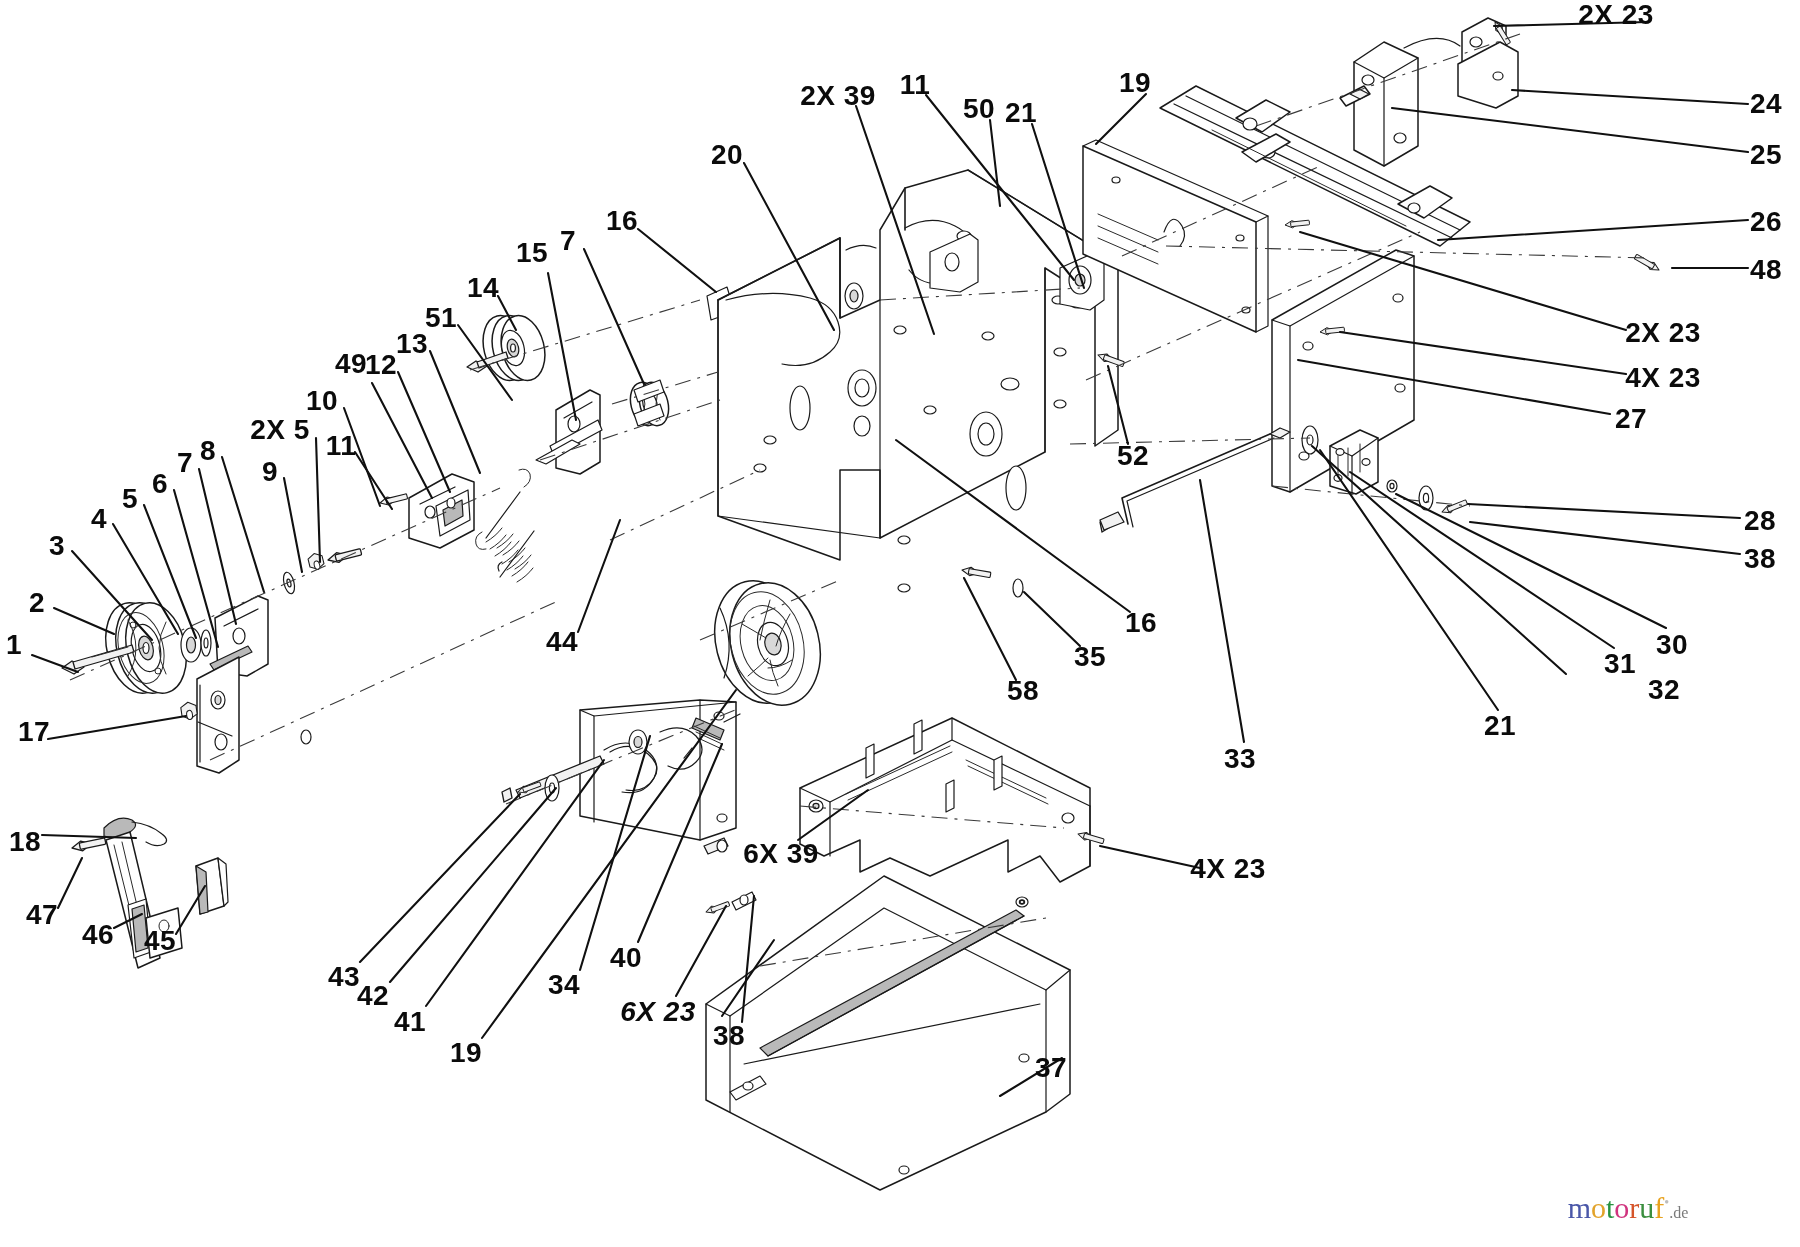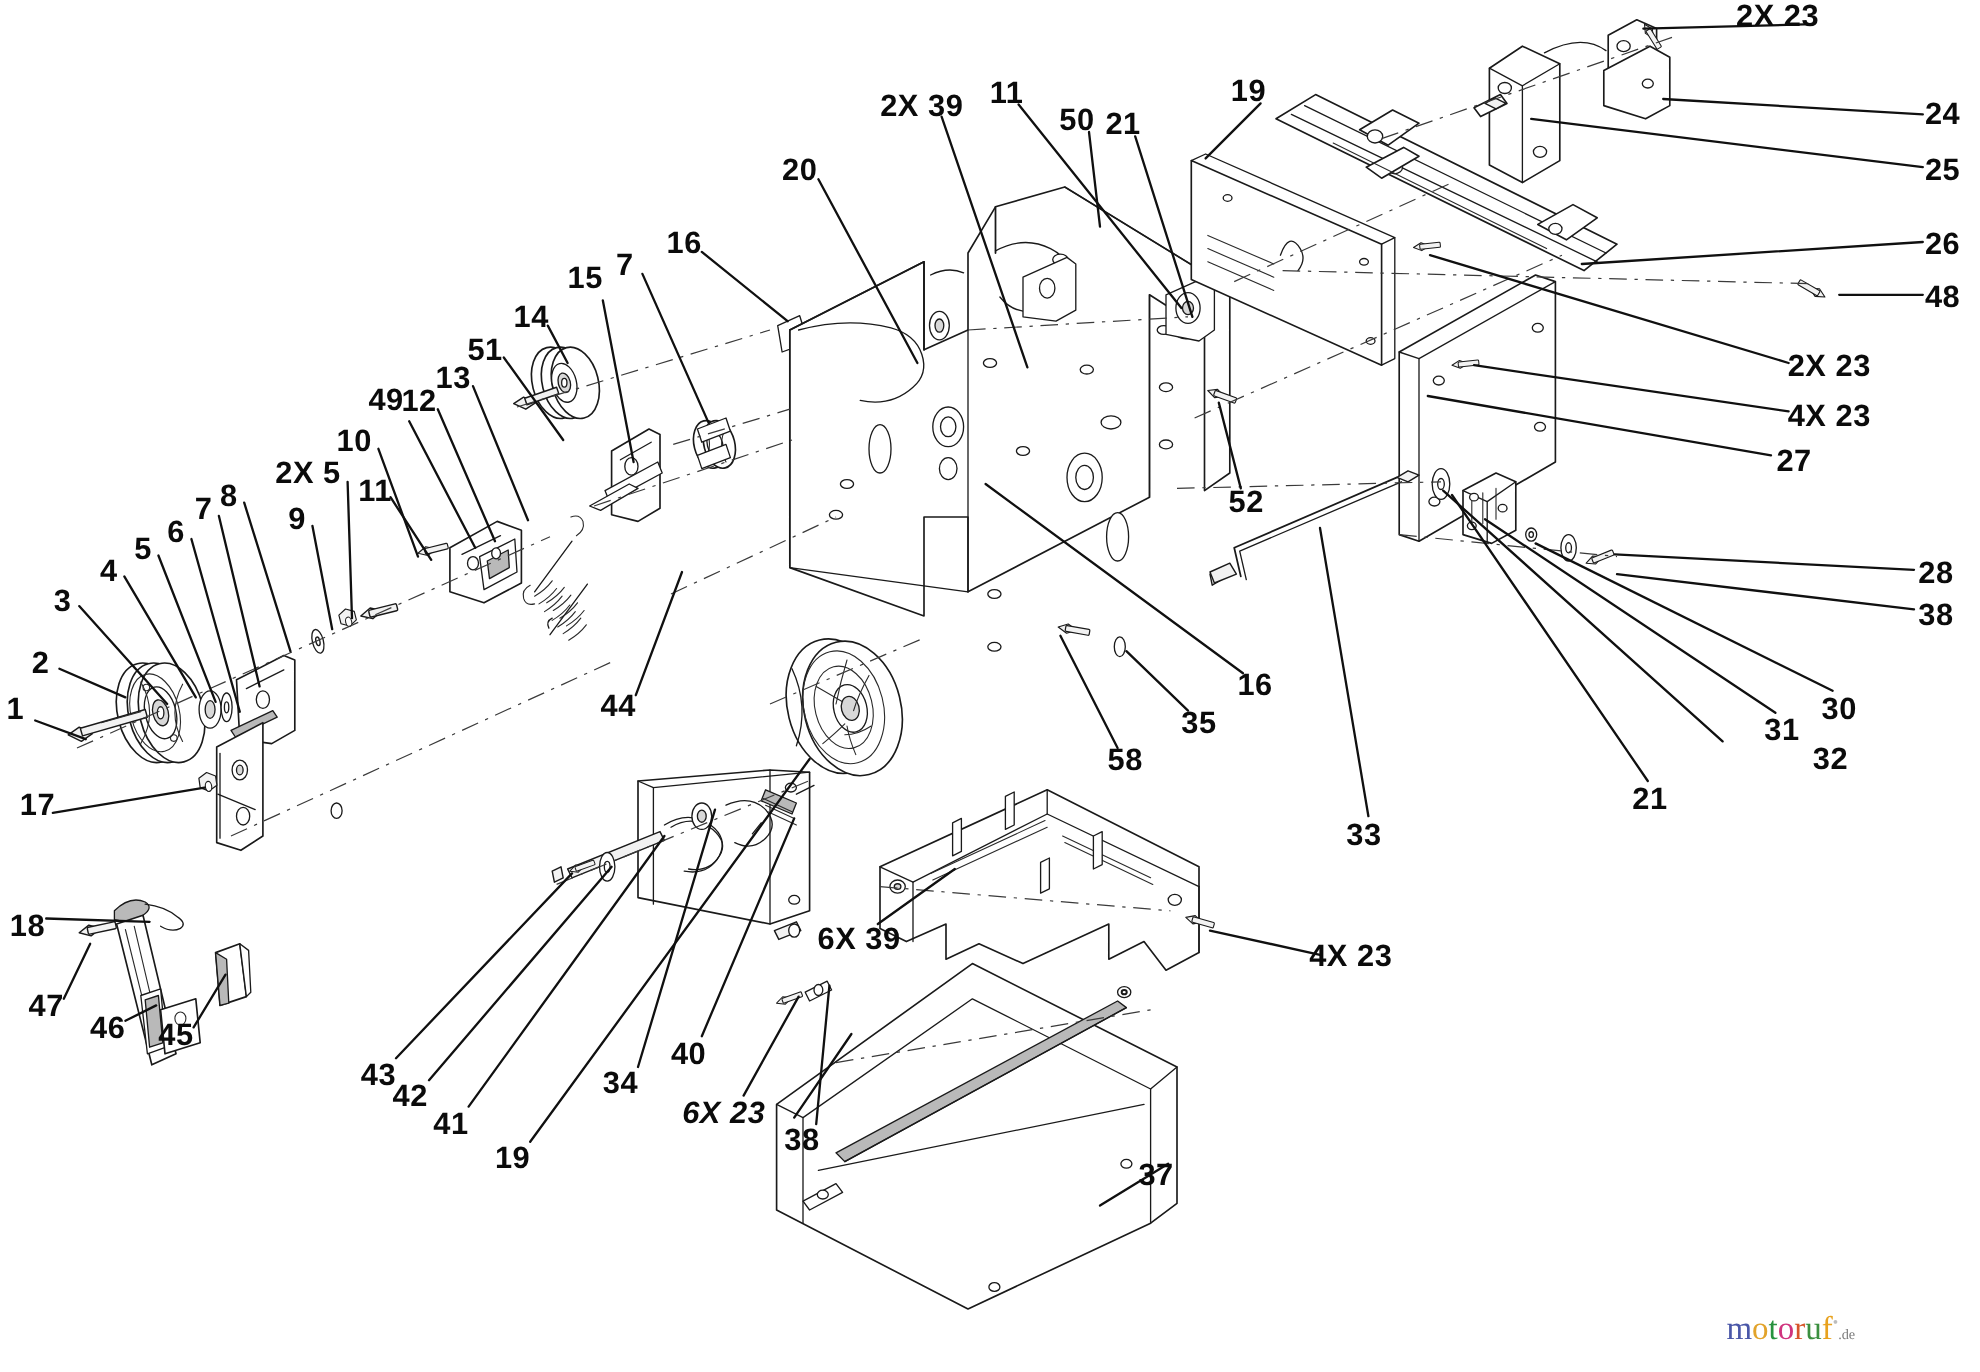--- a/index.html
+++ b/index.html
@@ -28,21 +28,21 @@
     line-height:1;
   }
   #watermark .l1{color:#4a57a8;}
   #watermark .l2{color:#e2a32b;}
   #watermark .l3{color:#27923f;}
   #watermark .l4{color:#d0337e;}
   #watermark .l5{color:#3b8f3f;}
   #watermark .l6{color:#d6552a;}
   #watermark .l7{color:#e8a21f;}
   #watermark .dot{color:#bdbdbd;font-size:14px;vertical-align:super;}
-  #watermark .tld{color:#7a7a7a;font-size:13px;}
+  #watermark .tld{color:#7a7a7a;font-size:16px;}
 </style>
 </head>
 <body>
 
 <div id="stage">
 
   <svg id="artwork" viewBox="0 0 1800 1247" xmlns="http://www.w3.org/2000/svg">
     <defs>
       <style>
         .ln{fill:none;stroke:#1a1a1a;stroke-width:1.6;stroke-linecap:round;stroke-linejoin:round;}

